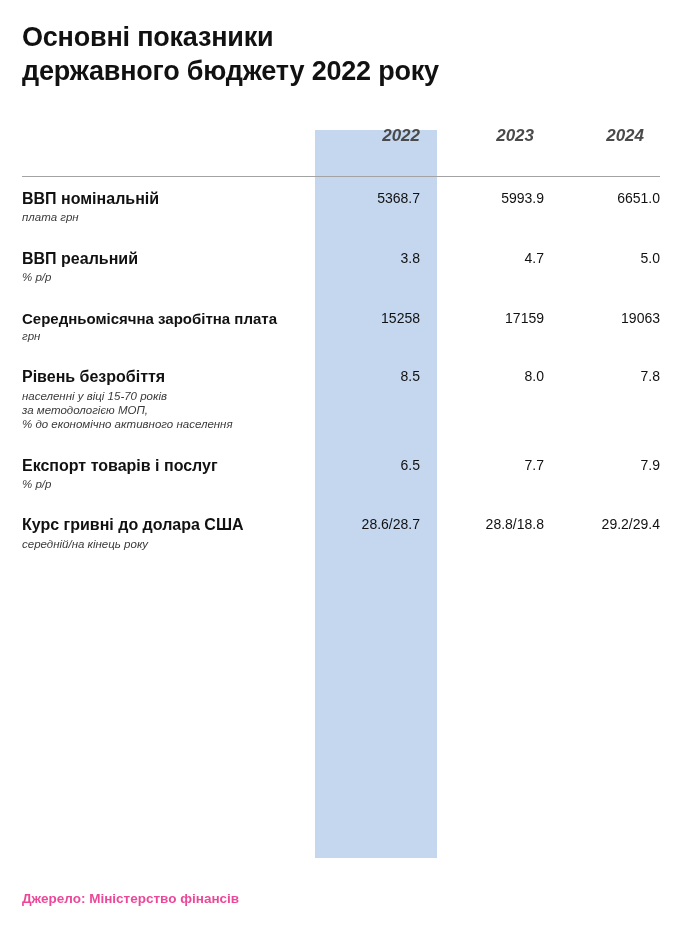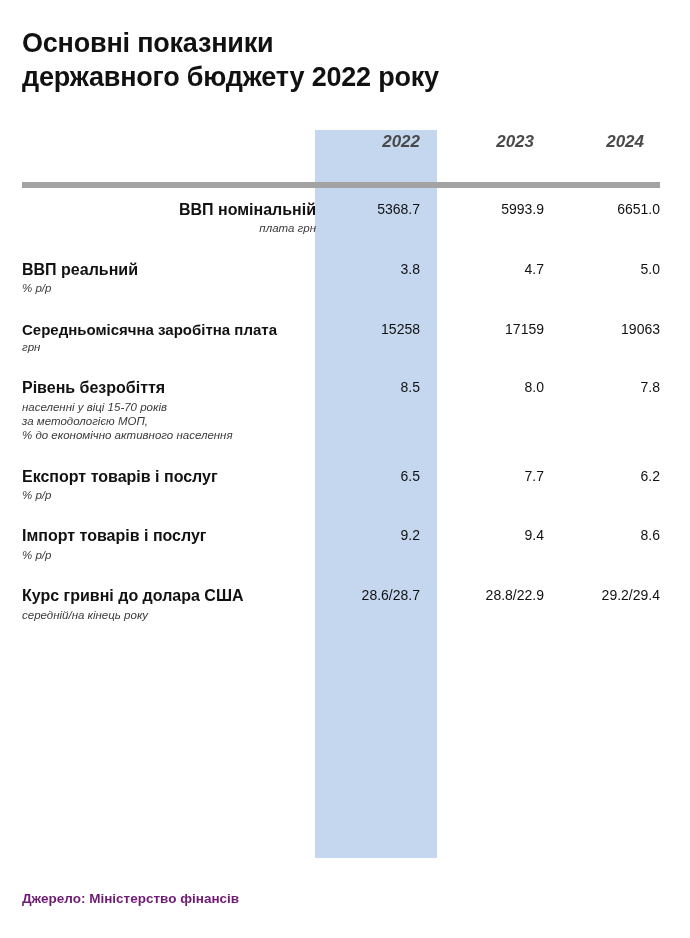--- a/index.html
+++ b/index.html
@@ -14,21 +14,21 @@
     color: #000000;
     position: relative;
     overflow: hidden;
   }
 
   .page {
     position: relative;
     width: 594px;
     height: 938px;
     box-sizing: border-box;
-    padding: 22px 30px 0 22px;
+    padding: 16px 30px 0 22px;
   }
 
   .title {
     font-size: 27px;
     font-weight: bold;
     line-height: 1.26;
     letter-spacing: -0.2px;
     color: #111111;
     margin: 4px 0 0 0;
     white-space: pre-line;
@@ -66,22 +66,21 @@
     color: #4a4a4a;
     text-align: right;
     padding: 8px 16px 30px 0;
     vertical-align: top;
   }
   table.kpi thead th.c-head-label { padding: 0; }
 
   table.kpi thead th.head-y1 { padding-right: 18px; }
 
   table.kpi tbody tr.first-row td {
-    border-top: 6px solid #a3a3a3;
-    text-align: right;
+    border-top: 1px solid #a3a3a3;
   }
 
   table.kpi tbody td {
     vertical-align: top;
     padding: 13px 0 12px 0;
   }
 
   td.label {
     padding-right: 10px;
   }
@@ -114,21 +113,21 @@
   td.val.y1 { padding-right: 18px; }
   td.val.y2 { padding-right: 6px; }
   td.val.y3 { padding-right: 0px; }
 
   .source {
     position: absolute;
     left: 22px;
     bottom: 32px;
     font-size: 13.5px;
     font-weight: bold;
-    color: #701a75;
+    color: #ec4899;
     z-index: 1;
   }
 </style>
 </head>
 <body>
 
 <div class="page">
 
   <h1 class="title">Основні показники
 державного бюджету 2022 року</h1>
@@ -196,40 +195,31 @@
         <td class="val y3">7.8</td>
       </tr>
 
       <tr>
         <td class="label">
           <div class="row-name">Експорт товарів і послуг</div>
           <div class="row-sub"> % р/р</div>
         </td>
         <td class="val y1">6.5</td>
         <td class="val y2">7.7</td>
-        <td class="val y3">6.2</td>
-      </tr>
-
-      <tr>
-        <td class="label">
-          <div class="row-name">Імпорт товарів і послуг</div>
-          <div class="row-sub"> % р/р</div>
-        </td>
-        <td class="val y1">9.2</td>
-        <td class="val y2">9.4</td>
-        <td class="val y3">8.6</td>
-      </tr>
+        <td class="val y3">7.9</td>
+      </tr>
+
 
       <tr>
         <td class="label">
           <div class="row-name">Курс гривні до долара США</div>
           <div class="row-sub">середній/на кінець року</div>
         </td>
         <td class="val y1">28.6/28.7</td>
-        <td class="val y2">28.8/22.9</td>
+        <td class="val y2">28.8/18.8</td>
         <td class="val y3">29.2/29.4</td>
       </tr>
 
     </tbody>
   </table>
 
   <div class="source">Джерело: Міністерство фінансів</div>
 
 </div>
 

